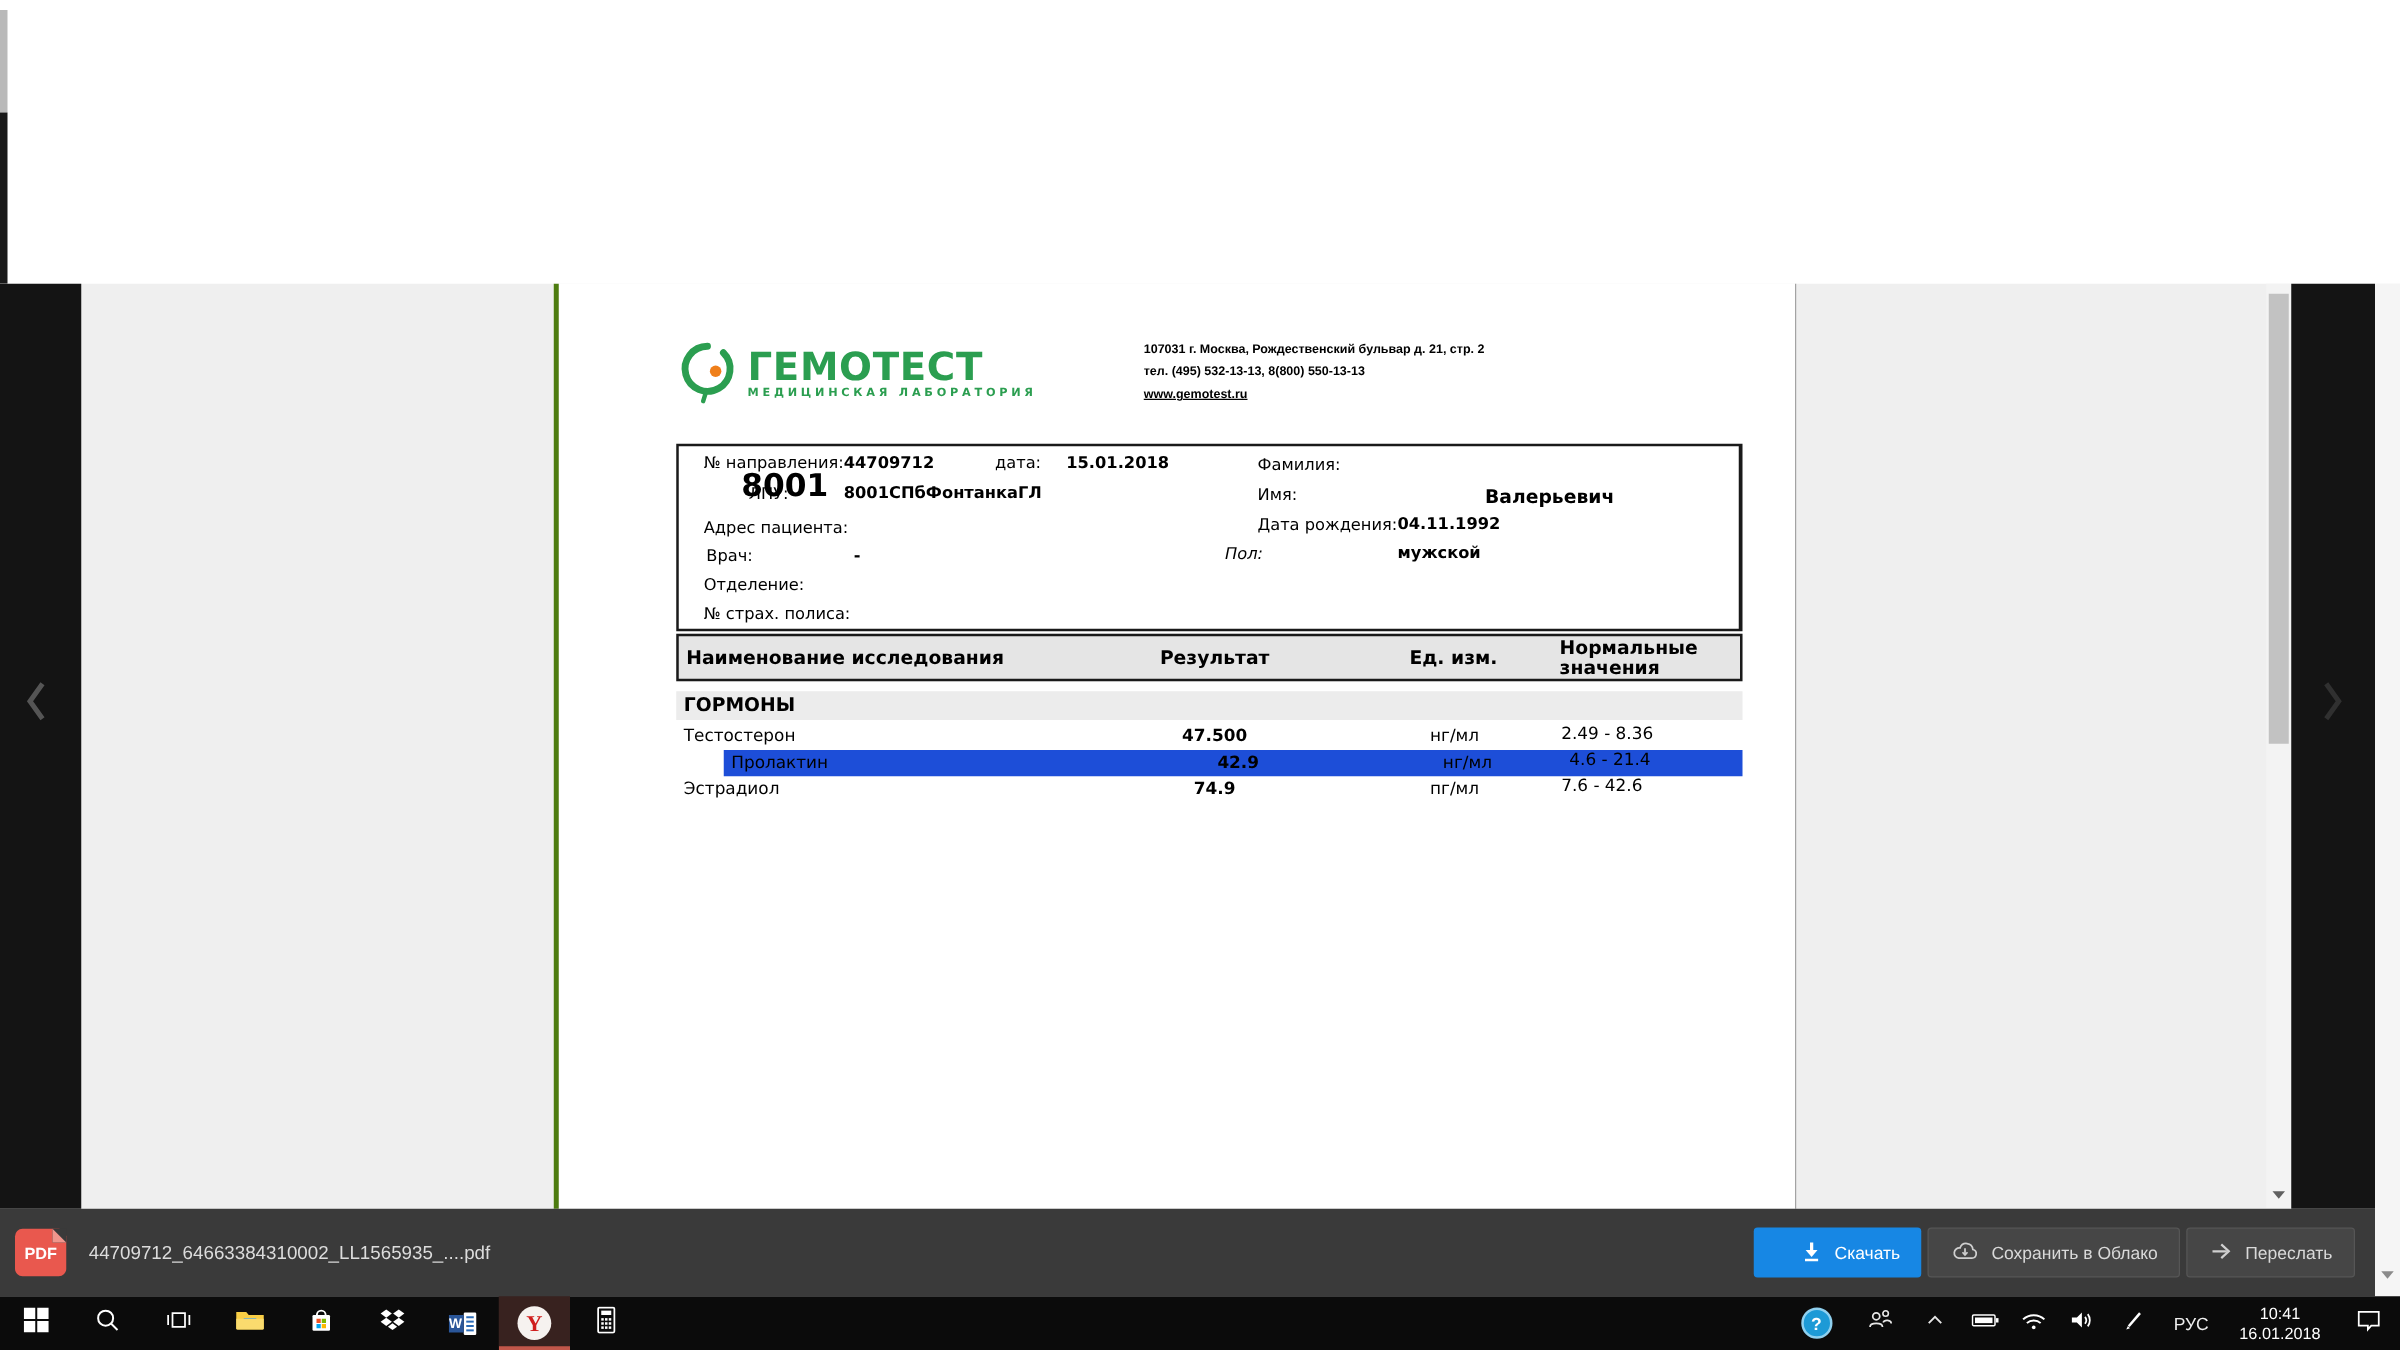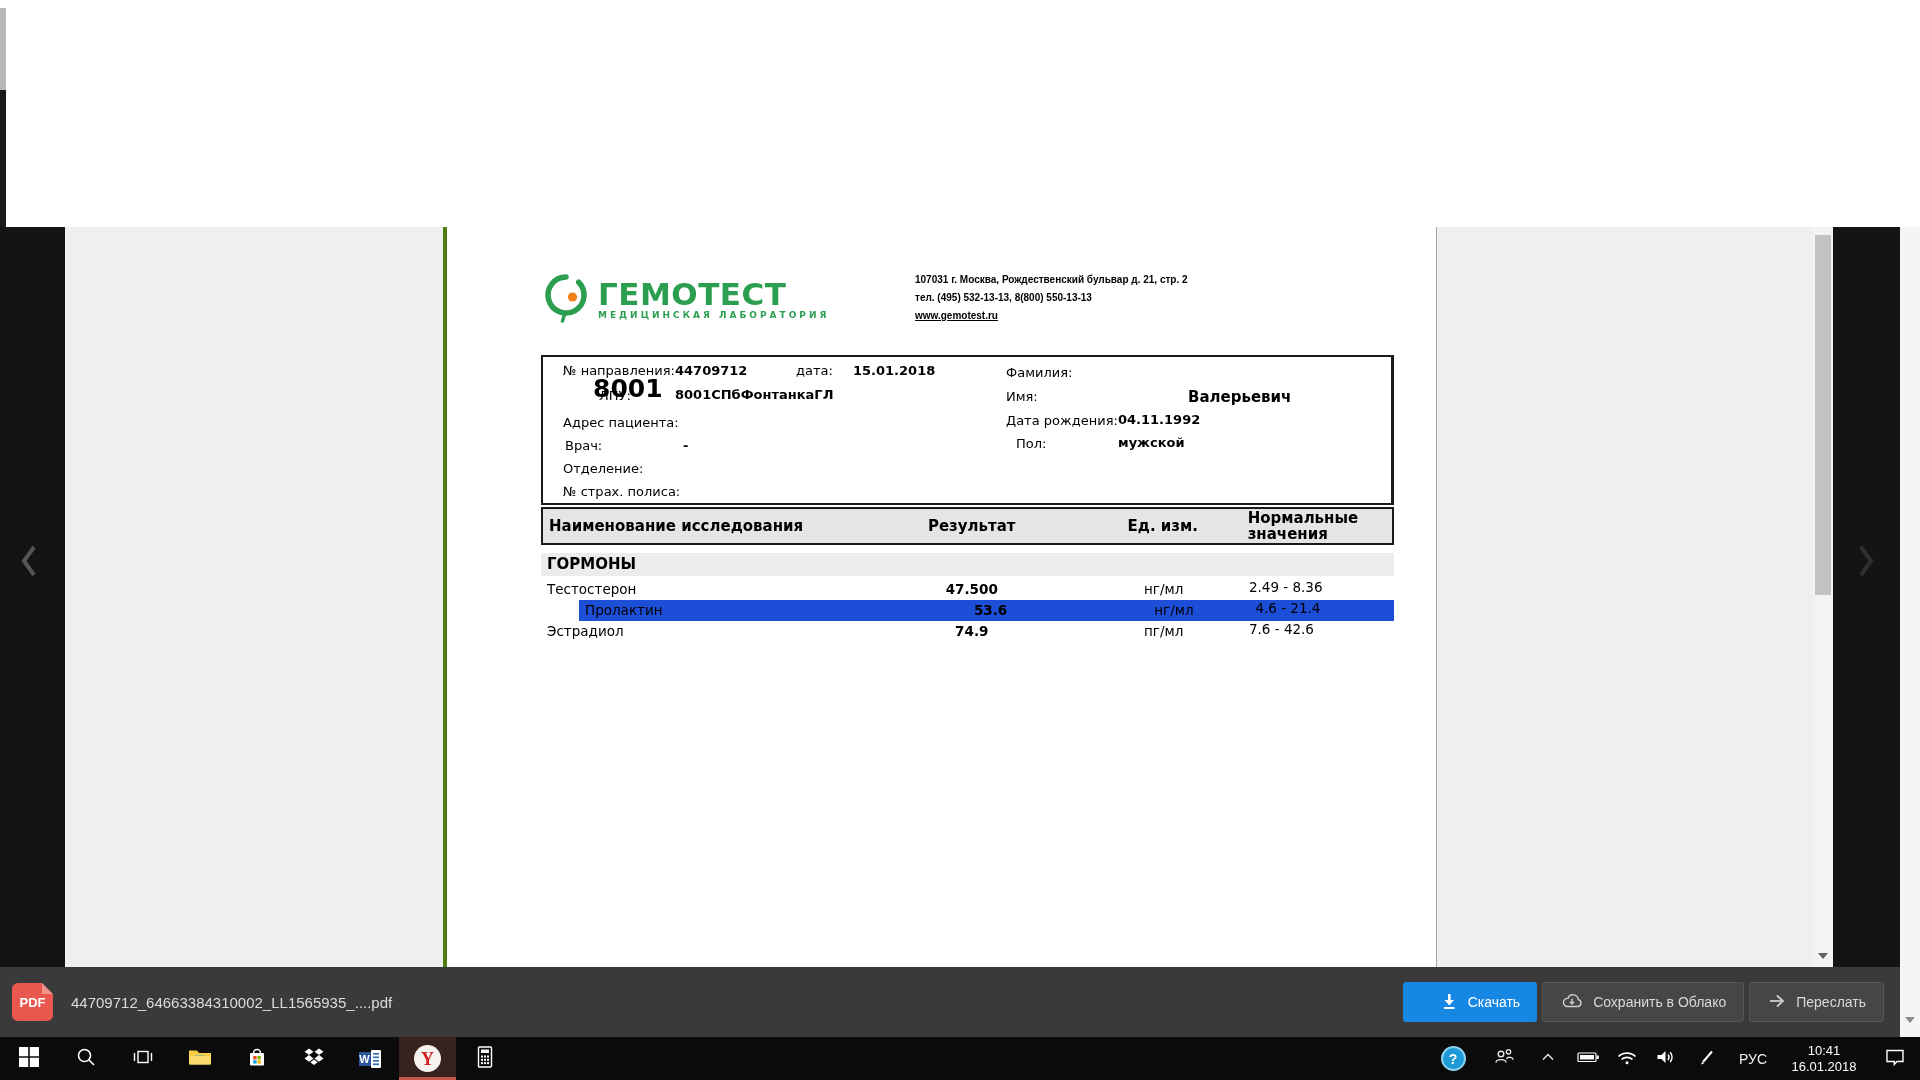--- a/index.html
+++ b/index.html
@@ -140,21 +140,21 @@
       <span class="fl" style="left:22px; top:81px;">Врач:</span>
       <span class="fv" style="left:140px; top:81px;">-</span>
       <span class="fl" style="left:20px; top:104px;">Отделение:</span>
       <span class="fl" style="left:20px; top:127px;">№ страх. полиса:</span>
 
       <span class="fl" style="left:463px; top:8px;">Фамилия:</span>
       <span class="fl" style="left:463px; top:32px;">Имя:</span>
       <span class="fv" style="left:645px; top:31px; font-size:15px;">Валерьевич</span>
       <span class="fl" style="left:463px; top:56px;">Дата рождения:</span>
       <span class="fv" style="left:575px; top:55px;">04.11.1992</span>
-      <span class="fl" style="left:473px; top:79px;">Пол:</span>
+      <span class="fl" style="left:437px; top:79px;font-style:italic;">Пол:</span>
       <span class="fv" style="left:575px; top:78px;">мужской</span>
     </div>
 
     <div class="thead">
       <div class="c1">Наименование исследования</div>
       <div class="c2">Результат</div>
       <div class="c3">Ед. изм.</div>
       <div class="c4">Нормальные значения</div>
     </div>
 
@@ -162,21 +162,21 @@
 
     <div class="tbody">
       <div class="trow">
         <div class="c1">Тестостерон</div>
         <div class="c2">47.500</div>
         <div class="c3">нг/мл</div>
         <div class="c4">2.49 - 8.36</div>
       </div>
       <div class="trow alt">
         <div class="c1">Пролактин</div>
-        <div class="c2">53.6</div>
+        <div class="c2">42.9</div>
         <div class="c3">нг/мл</div>
         <div class="c4">4.6 - 21.4</div>
       </div>
       <div class="trow">
         <div class="c1">Эстрадиол</div>
         <div class="c2">74.9</div>
         <div class="c3">пг/мл</div>
         <div class="c4">7.6 - 42.6</div>
       </div>
     </div>

